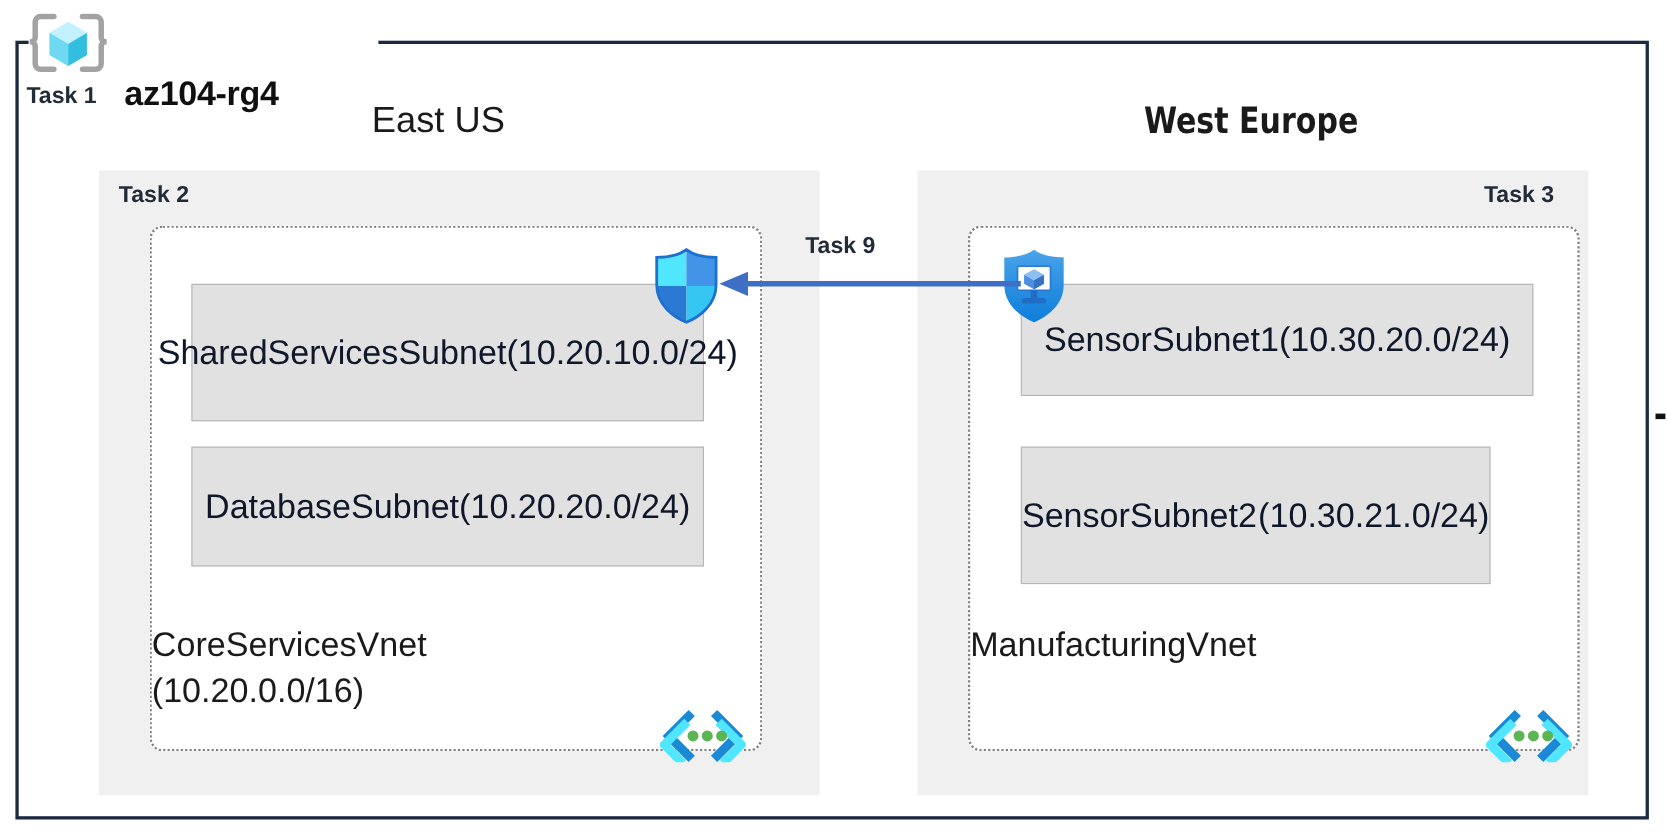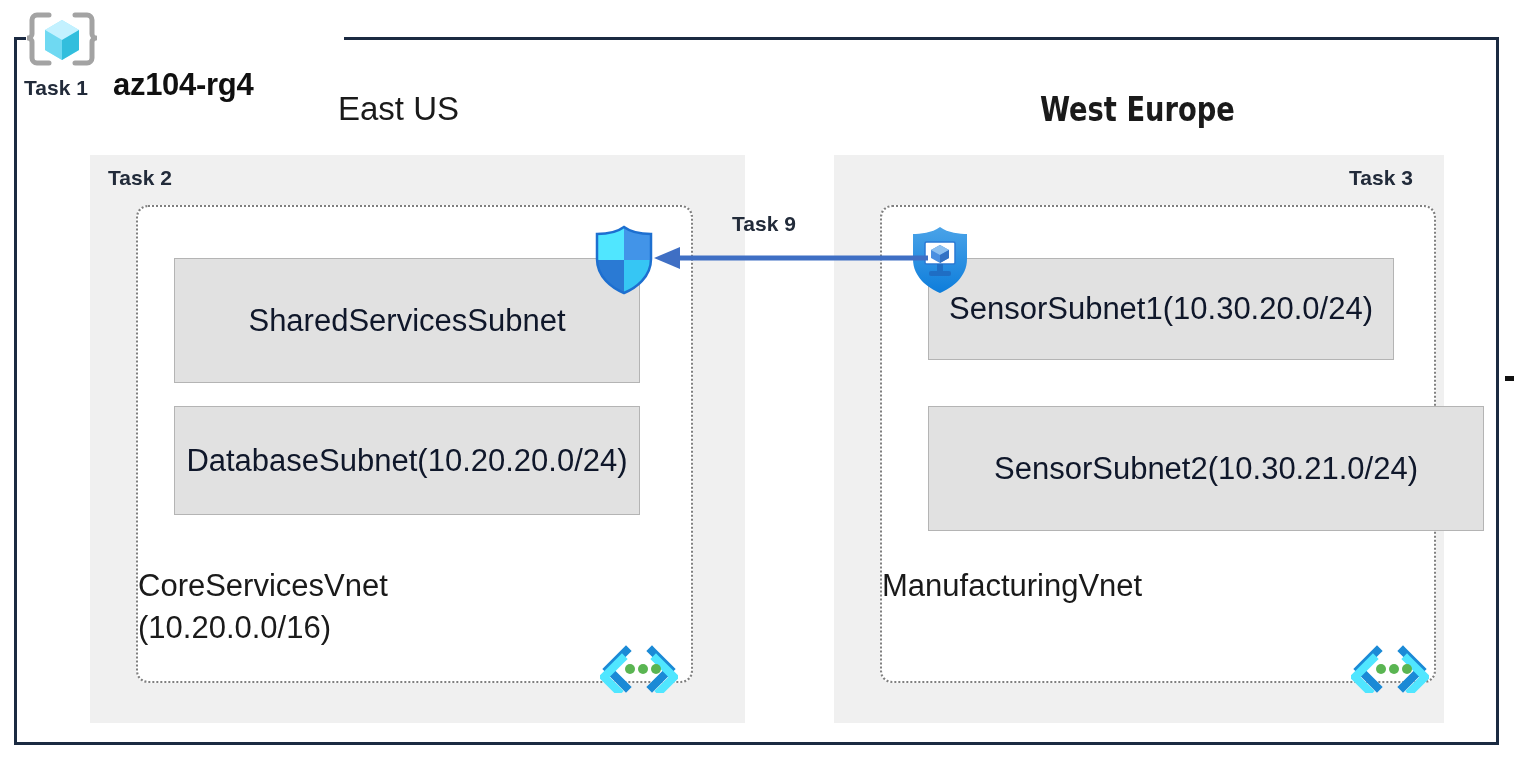--- a/index.html
+++ b/index.html
@@ -135,21 +135,21 @@
     align-items: center;
     justify-content: center;
     font-size: 31px;
     color: #0f172a;
     line-height: 1.33;
     text-align: center;
   }
   .subnet-l1 { left: 174px; top: 258px; width: 466px; height: 125px; }
   .subnet-l2 { left: 174px; top: 406px; width: 466px; height: 109px; }
   .subnet-r1 { left: 928px; top: 258px; width: 466px; height: 102px; }
-  .subnet-r2 { left: 928px; top: 406px; width: 556px; height: 125px; }
+  .subnet-r2 { left: 928px; top: 406px; width: 427px; height: 125px; justify-content: space-between; }
 
   
   .icon-abs { position: absolute; }
   .shield-left   { left: 592px; top: 225px; width: 64px; height: 70px; }
   .shield-right  { left: 908px; top: 225px; width: 64px; height: 70px; }
   .vnet-icon-l   { left: 600px; top: 645px; width: 78px; height: 48px; }
   .vnet-icon-r   { left: 1351px; top: 645px; width: 78px; height: 48px; }
 
   
   .peer-arrow {
@@ -204,20 +204,21 @@
 
   <div class="vnet vnet-left">
     <div class="vnet-caption vnet-caption-left">
       <div>CoreServicesVnet</div>
       <div>(10.20.0.0/16)</div>
     </div>
   </div>
 
   <div class="subnet subnet-l1">
     <div>SharedServicesSubnet</div>
+    <div>(10.20.10.0/24)</div>
   </div>
 
   <div class="subnet subnet-l2">
     <div>DatabaseSubnet</div>
     <div>(10.20.20.0/24)</div>
   </div>
 
   <div class="icon-abs shield-left">
     <svg viewBox="0 0 64 70" width="64" height="70">
       <defs>

